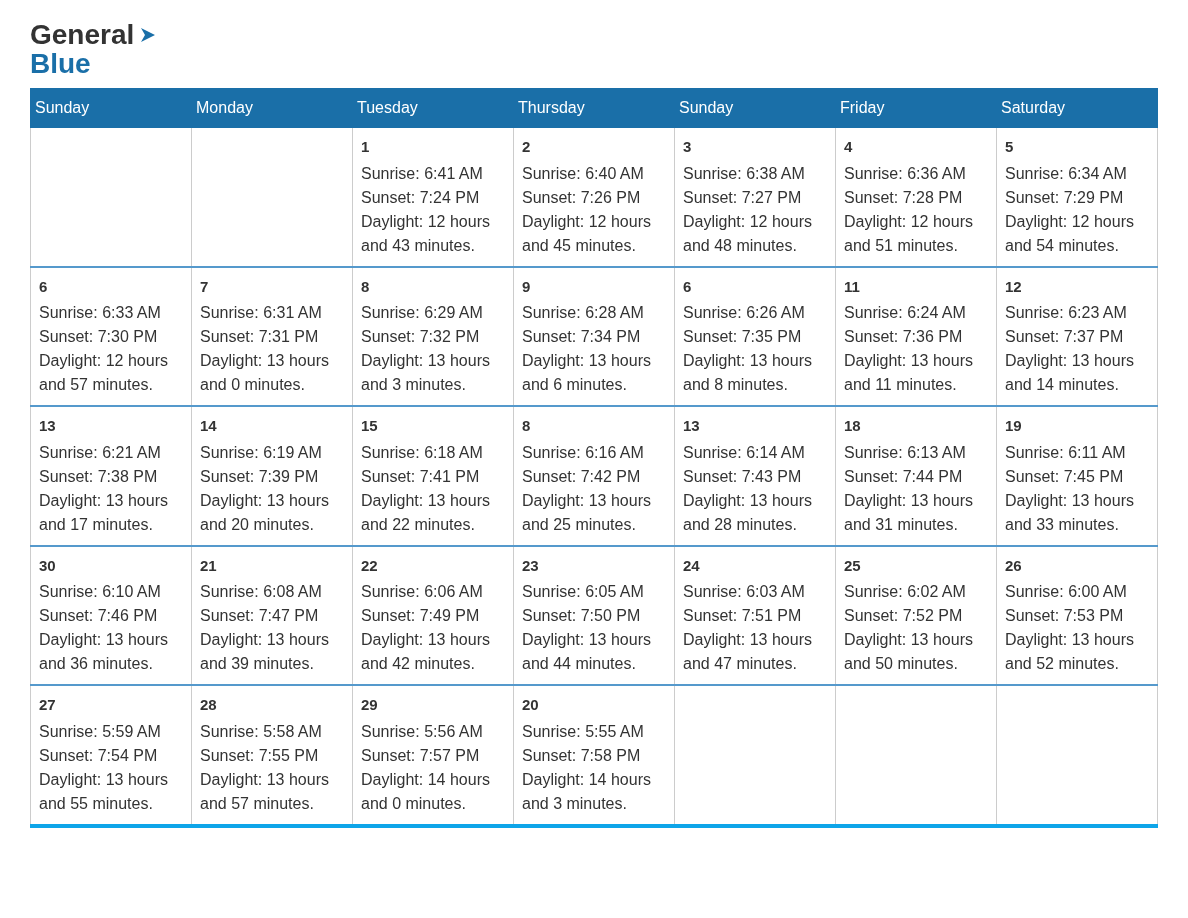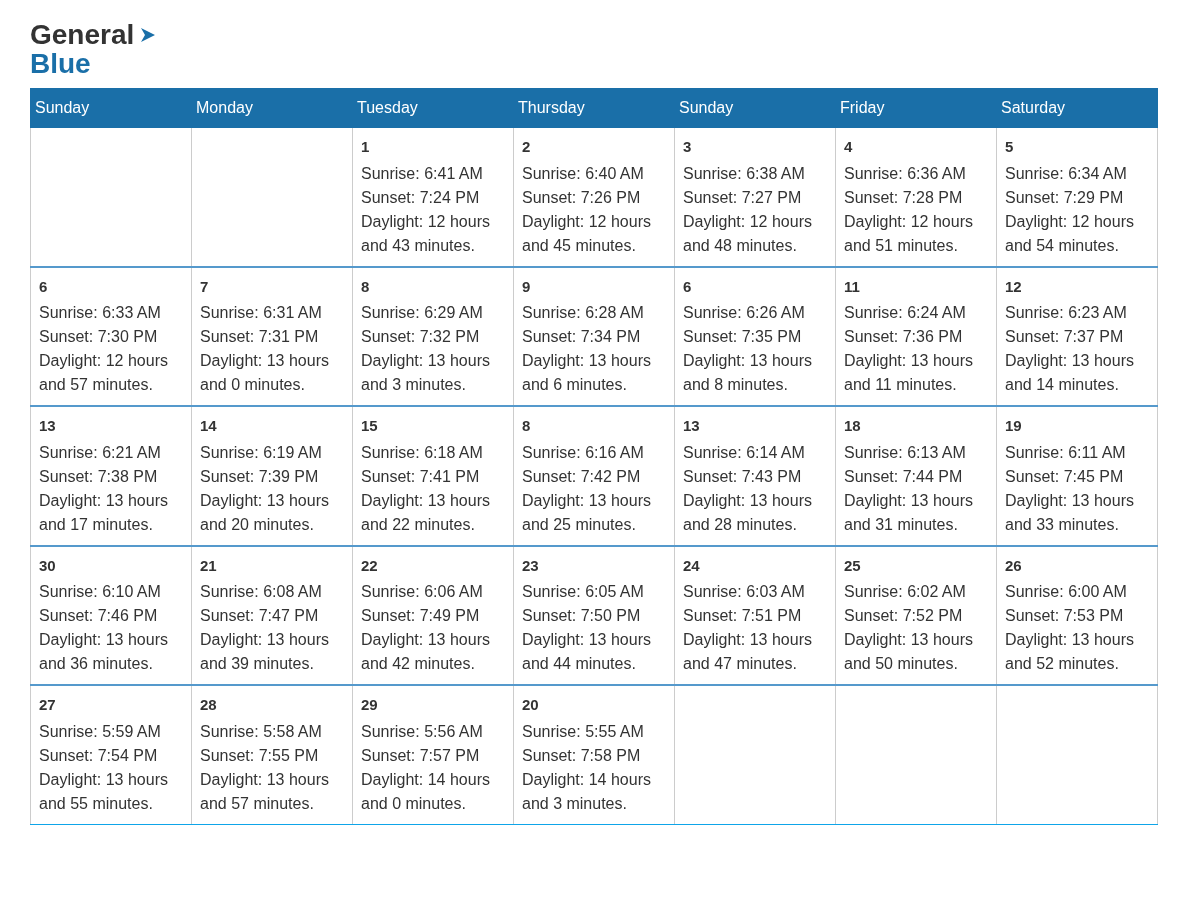--- a/index.html
+++ b/index.html
@@ -87,21 +87,21 @@
       font-size: 16px;
       line-height: 1.5;
     }
     .empty-cell {
       background: #fff;
     }
     tr:not(:last-child) td {
       border-bottom: 2px solid #1a6fa8;
     }
     .calendar-table tbody tr td {
-      border-bottom: 1px solid #0ea5e9;
+      border-bottom: 4px solid #0ea5e9;
     }
     .calendar-table tbody tr:not(:last-child) td {
       border-bottom: 2px solid #5599cc;
     }
   </style>
 </head>
 <body>
 
 <div class="header">
   <div class="logo">

